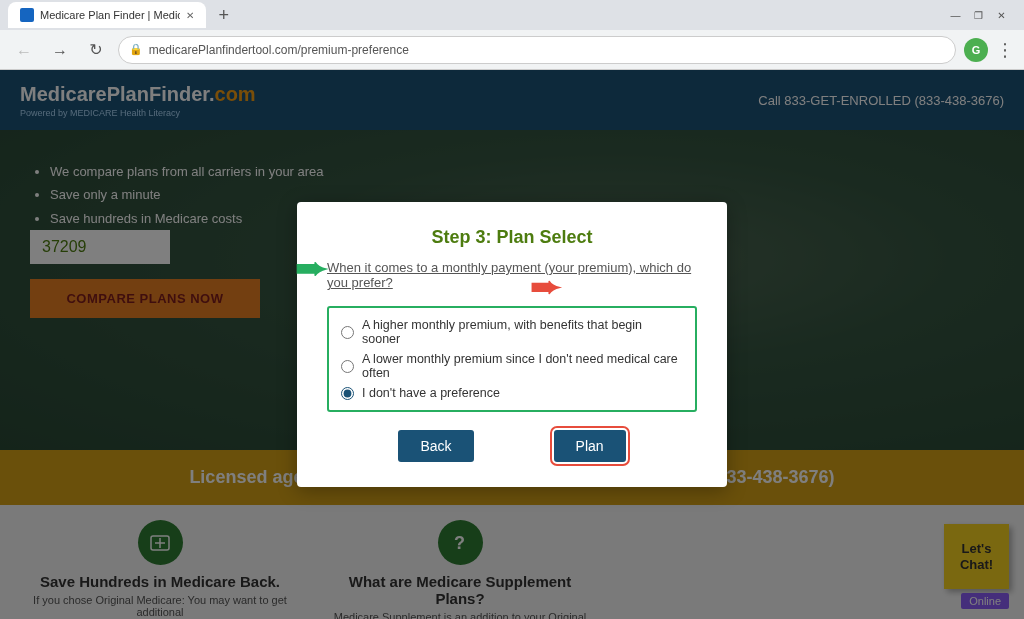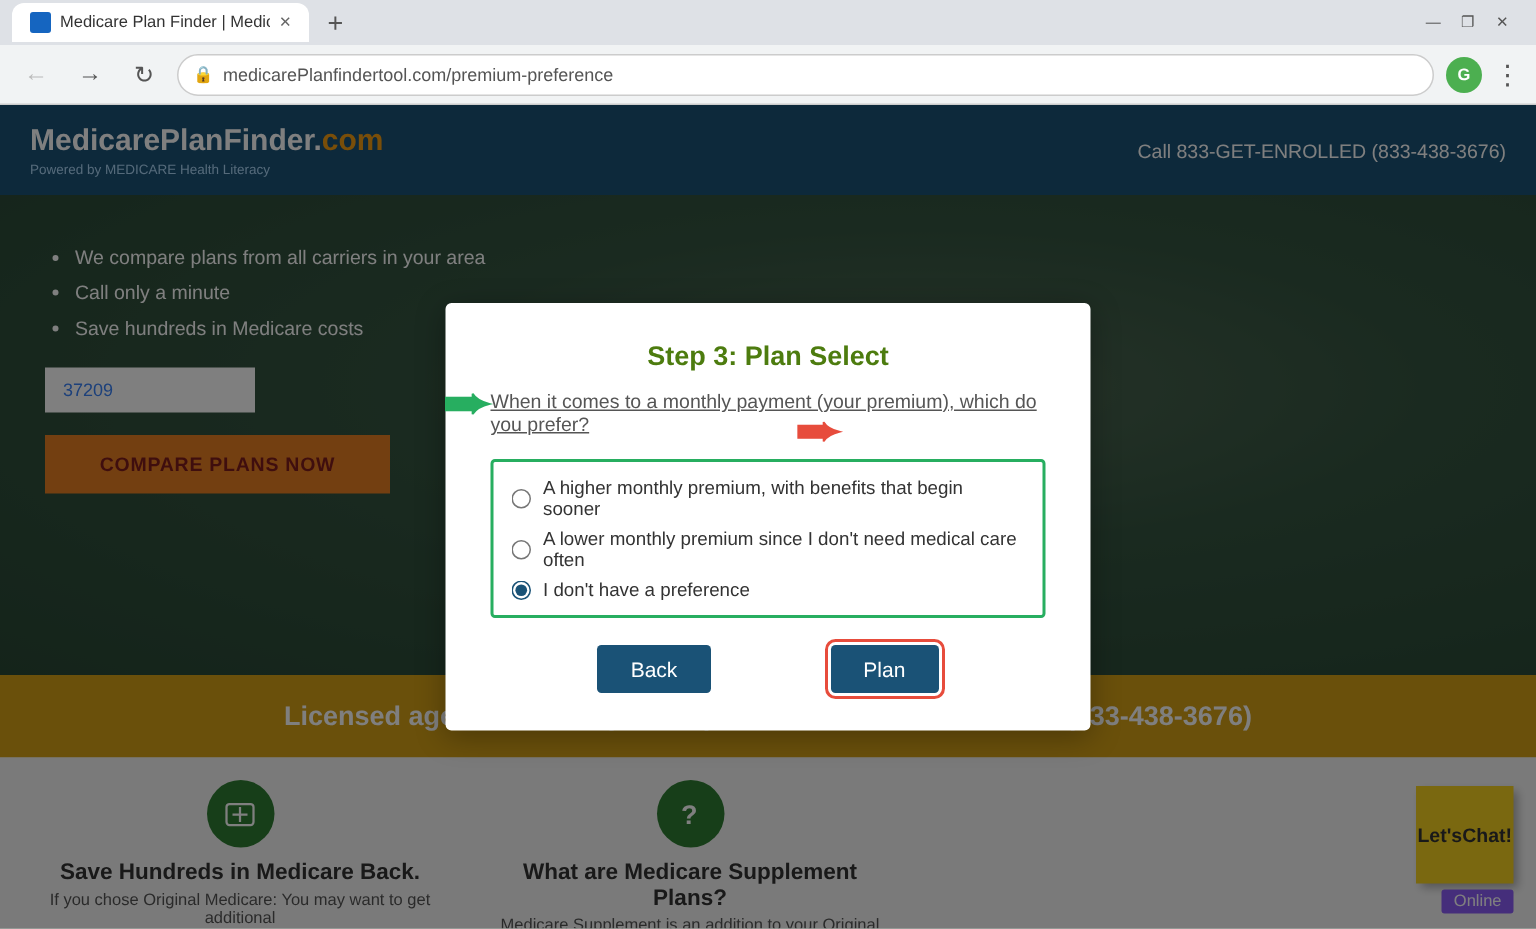--- a/index.html
+++ b/index.html
@@ -182,24 +182,23 @@
     .hero-bullets {
       color: white;
       font-size: 13px;
       margin-left: 20px;
       line-height: 1.8;
     }
     .zipcode-input {
       background: white;
       border: none;
       padding: 8px 12px;
-      font-size: 12px;
+      font-size: 16px;
       width: 140px;
-      color: #3b82f6;
-      margin-top: 15px;
+      color: #4d7c0f;
     }
     .compare-btn {
       background: #e67e22;
       color: #7f1d1d;
       border: none;
       padding: 12px 36px;
       font-size: 13px;
       font-weight: bold;
       letter-spacing: 0.5px;
       cursor: pointer;
@@ -261,21 +260,21 @@
 
     
     .sticky-note {
       position: absolute;
       bottom: 30px;
       right: 15px;
       width: 65px;
       height: 65px;
       background: #f5d020;
       display: flex;
-      flex-direction: row;
+      flex-direction: column;
       align-items: center;
       justify-content: center;
       font-size: 13px;
       font-weight: bold;
       color: #333;
       box-shadow: 3px 3px 6px rgba(0,0,0,0.3);
       z-index: 10;
       line-height: 1.2;
       text-align: center;
     }
@@ -413,21 +412,21 @@
     </div>
     <div class="site-header-right">Call 833-GET-ENROLLED (833-438-3676)</div>
   </div>
 
   <div class="hero">
     <div class="hero-bg"></div>
     <div class="hero-overlay"></div>
     <div class="hero-content">
       <ul class="hero-bullets">
         <li>We compare plans from all carriers in your area</li>
-        <li>Call only a minute</li>
+        <li>Save only a minute</li>
         <li>Save hundreds in Medicare costs</li>
       </ul>
       <input class="zipcode-input" type="text" value="37209" style="">
       <button class="compare-btn">COMPARE PLANS NOW</button>
     </div>
   </div>
 
   <div class="gold-banner">
     <span>Licensed agents are ready to help! Call 833-GET-ENROLLED (833-438-3676)</span>
   </div>

